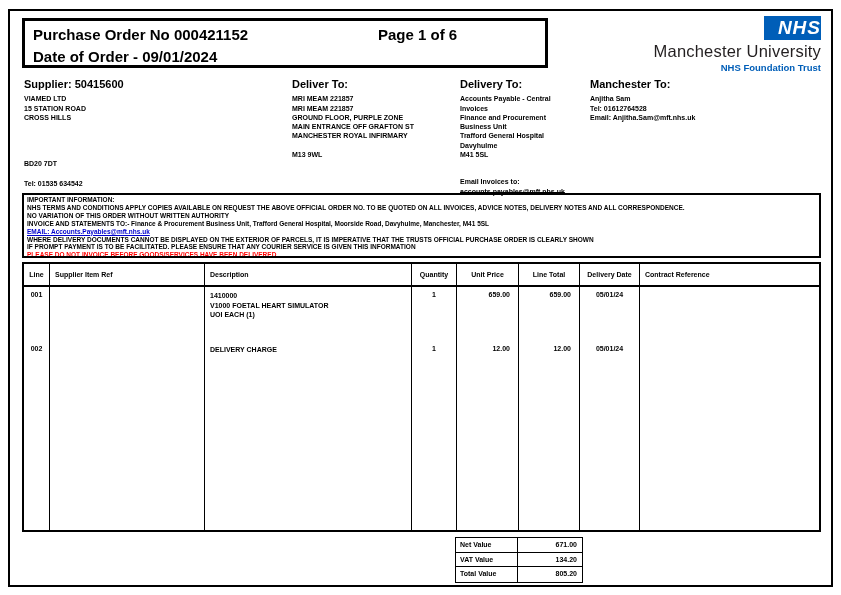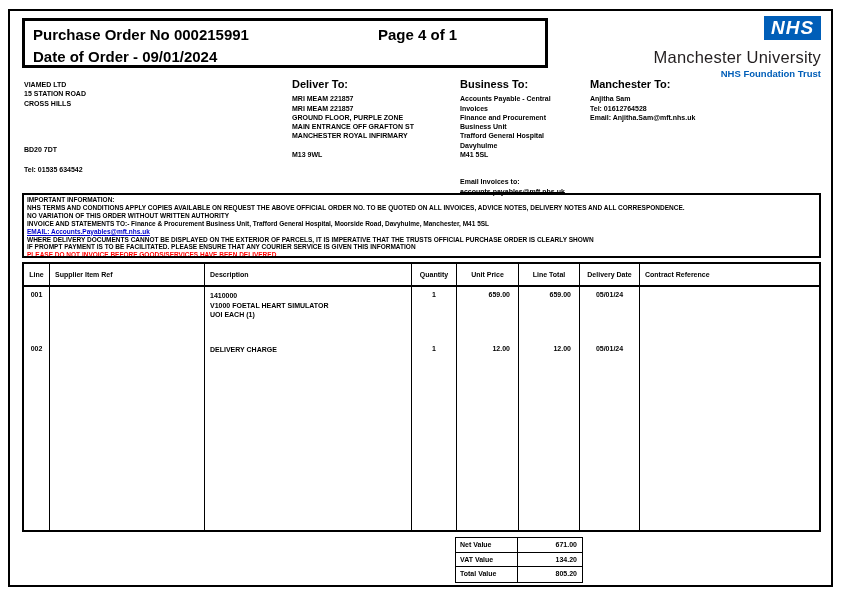--- a/index.html
+++ b/index.html
@@ -14,21 +14,21 @@
                 border: 3px solid #000; padding: 3px 8px; font-weight: bold; font-size: 15px; }
   .header-row1 { position: relative; height: 22px; line-height: 22px; }
   .page-count { position: absolute; left: 345px; top: 0; }
   .header-row2 { height: 22px; line-height: 22px; }
 
   
   .logo { position: absolute; right: 20px; top: 16px; width: 172px; text-align: right; }
   .nhs-box { display: inline-block; background: #005EB8; color: #fff; width: 57px; height: 24px;
              font-style: italic; font-weight: bold; font-size: 19px; line-height: 24px;
              text-align: center; letter-spacing: 1px; }
-  .logo-org { font-size: 16.5px; color: #231f20; font-weight: 500; margin-top: 8px;
+  .logo-org { font-size: 16.5px; color: #231f20; font-weight: 500; margin-top: 2px;
               letter-spacing: 0.2px; white-space: nowrap; }
   .logo-sub { font-size: 9.5px; color: #005EB8; font-weight: bold; margin-top: 1px; }
 
   
   .addr { position: absolute; top: 80px; font-size: 7px; font-weight: bold; line-height: 9.3px; }
   .addr-title { font-size: 11px; font-weight: bold; margin-bottom: 5px; }
   .col-supplier  { left: 24px;  width: 255px; }
   .col-deliver   { left: 292px; width: 170px; }
   .col-invoice   { left: 460px; width: 128px; }
   .col-enquiries { left: 590px; width: 160px; }
@@ -72,52 +72,53 @@
   .tot-label { width: 62px; border-right: 1.5px solid #000; padding: 3px 0 0 4px; }
   .tot-value { flex: 1; text-align: right; padding: 3px 5px 0 0; }
 </style>
 </head>
 <body>
 
 <div class="page-border"></div>
 
 <div class="header-box">
   <div class="header-row1">
-    <span>Purchase Order No 000215991</span>
-    <span class="page-count">Page 4 of 1</span>
+    <span>Purchase Order No 000421152</span>
+    <span class="page-count">Page 1 of 6</span>
   </div>
   <div class="header-row2">Date of Order - 09/01/2024</div>
 </div>
 
 <div class="logo">
-  <span class="nhs-box" style="background: rgb(0, 94, 184);">NHS</span>
+  <span class="nhs-box" style="background: rgb(0, 94, 184); text-align: right;">NHS</span>
   <div class="logo-org">Manchester University</div>
   <div class="logo-sub" style="color: rgb(0, 94, 184);">NHS Foundation Trust</div>
 </div>
 
 <div class="addr col-supplier">
+  <div class="addr-title">Supplier: 50415600</div>
   <div>VIAMED LTD</div>
   <div>15 STATION ROAD</div>
   <div>CROSS HILLS</div>
   <div class="supplier-postcode">BD20 7DT</div>
   <div class="supplier-tel">Tel: 01535 634542</div>
 </div>
 
 <div class="addr col-deliver">
   <div class="addr-title">Deliver To:</div>
   <div>MRI MEAM 221857</div>
   <div>MRI MEAM 221857</div>
   <div>GROUND FLOOR, PURPLE ZONE</div>
   <div>MAIN ENTRANCE OFF GRAFTON ST</div>
   <div>MANCHESTER ROYAL INFIRMARY</div>
   <div class="deliver-postcode">M13 9WL</div>
 </div>
 
 <div class="addr col-invoice">
-  <div class="addr-title">Business To:</div>
+  <div class="addr-title">Delivery To:</div>
   <div>Accounts Payable - Central</div>
   <div>Invoices</div>
   <div>Finance and Procurement</div>
   <div>Business Unit</div>
   <div>Trafford General Hospital</div>
   <div>Davyhulme</div>
   <div>M41 5SL</div>
   <div class="invoice-email-label">Email Invoices to:</div>
   <div class="invoice-email">accounts.payables@mft.nhs.uk</div>
 </div>

